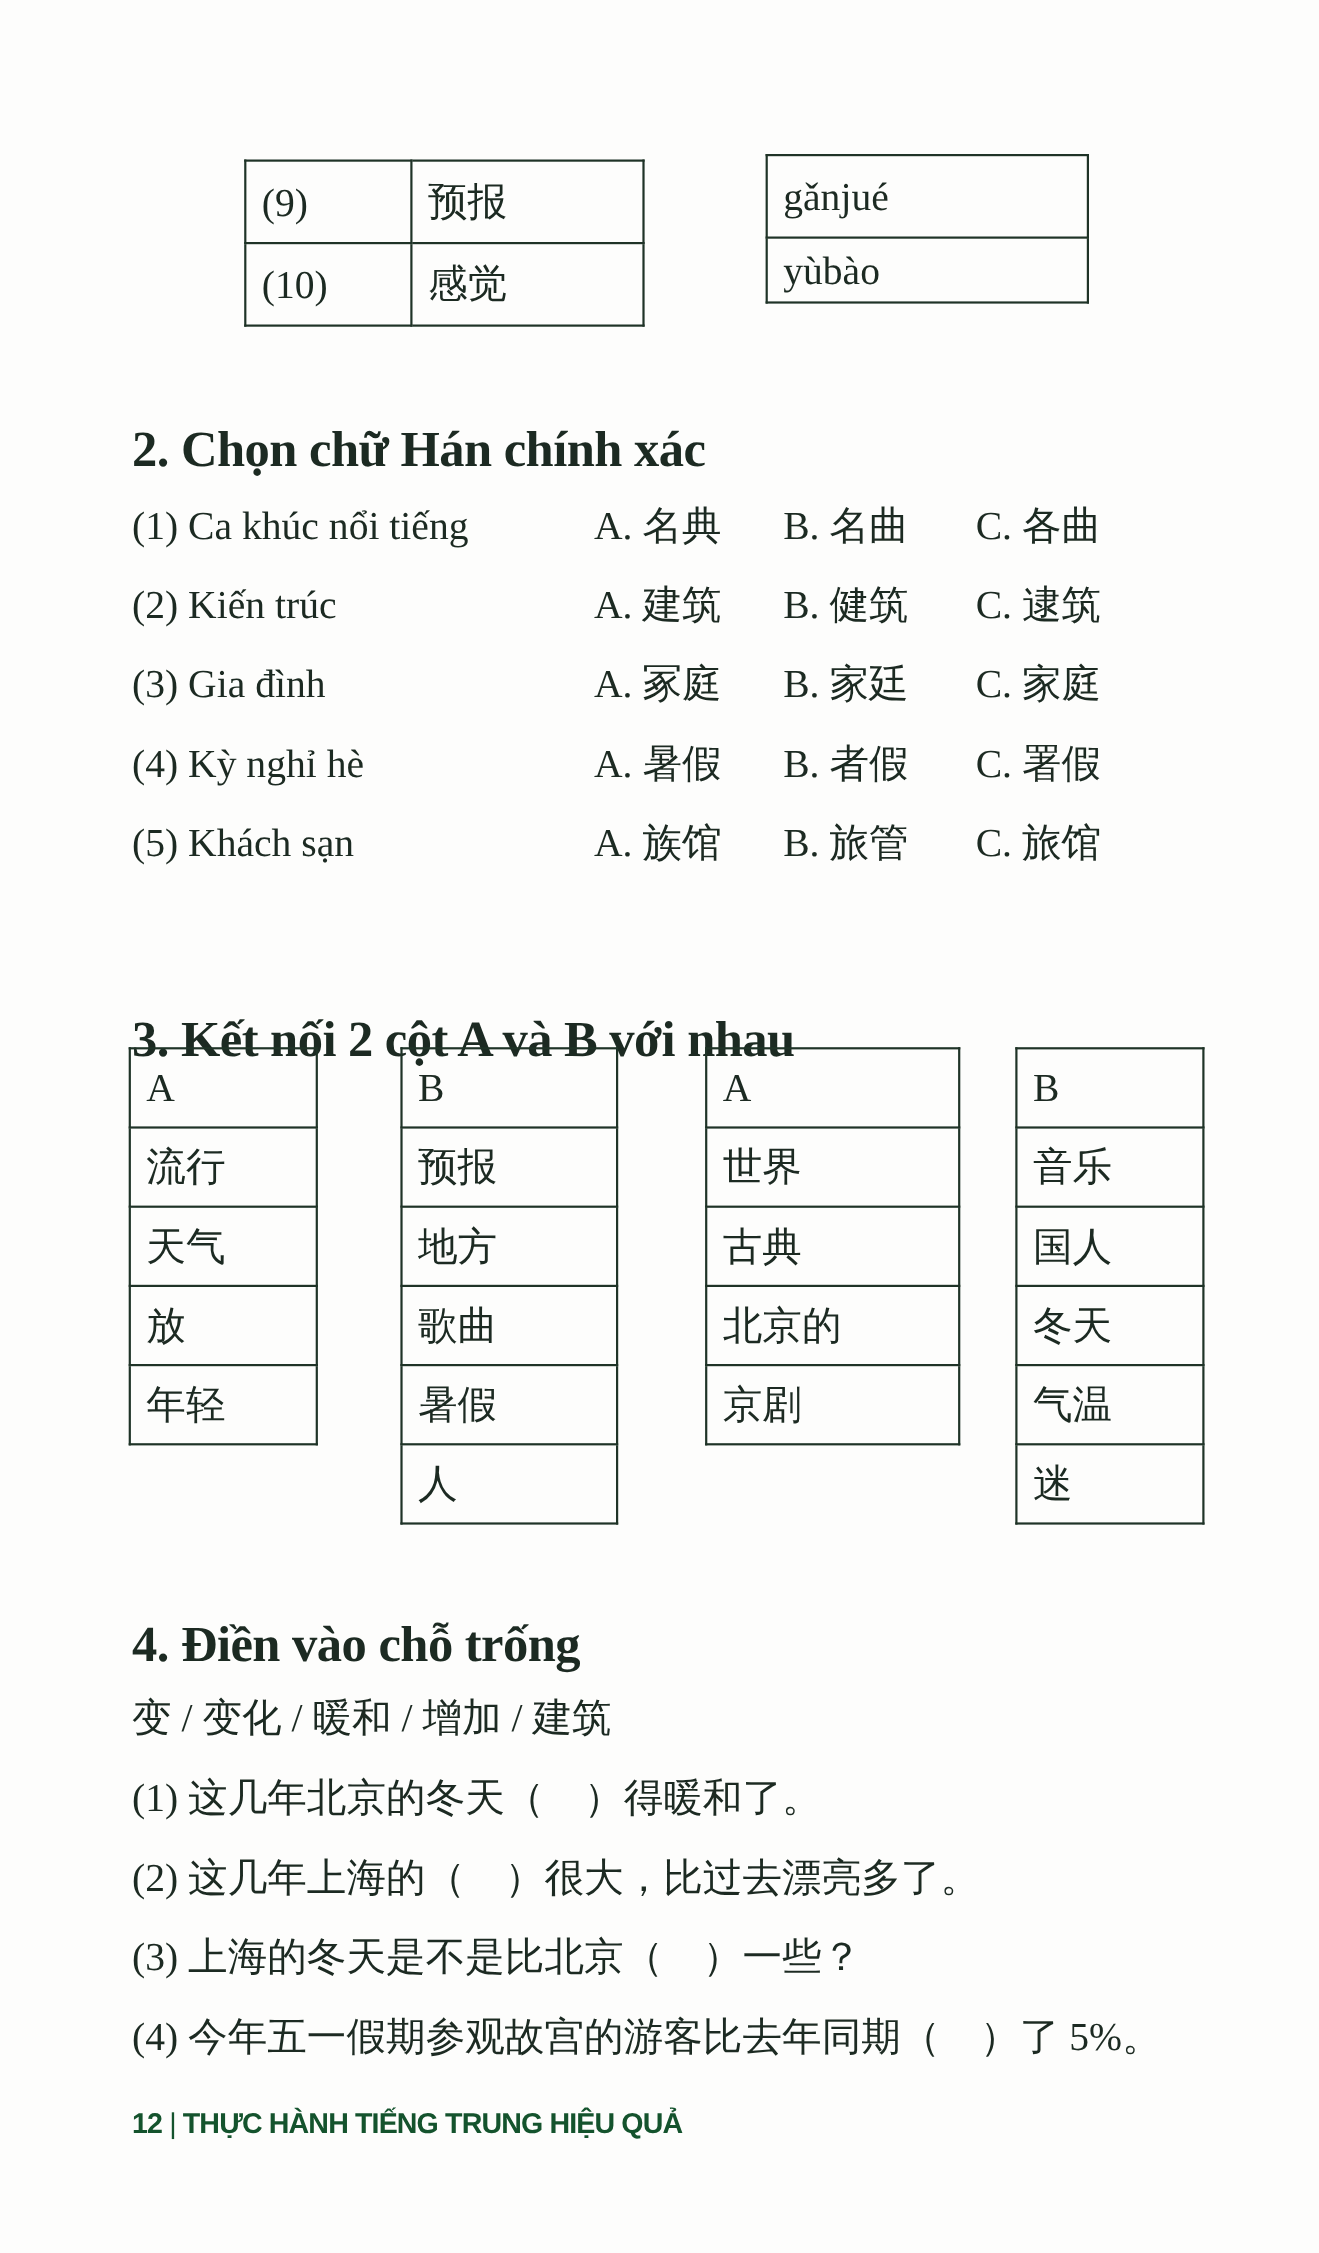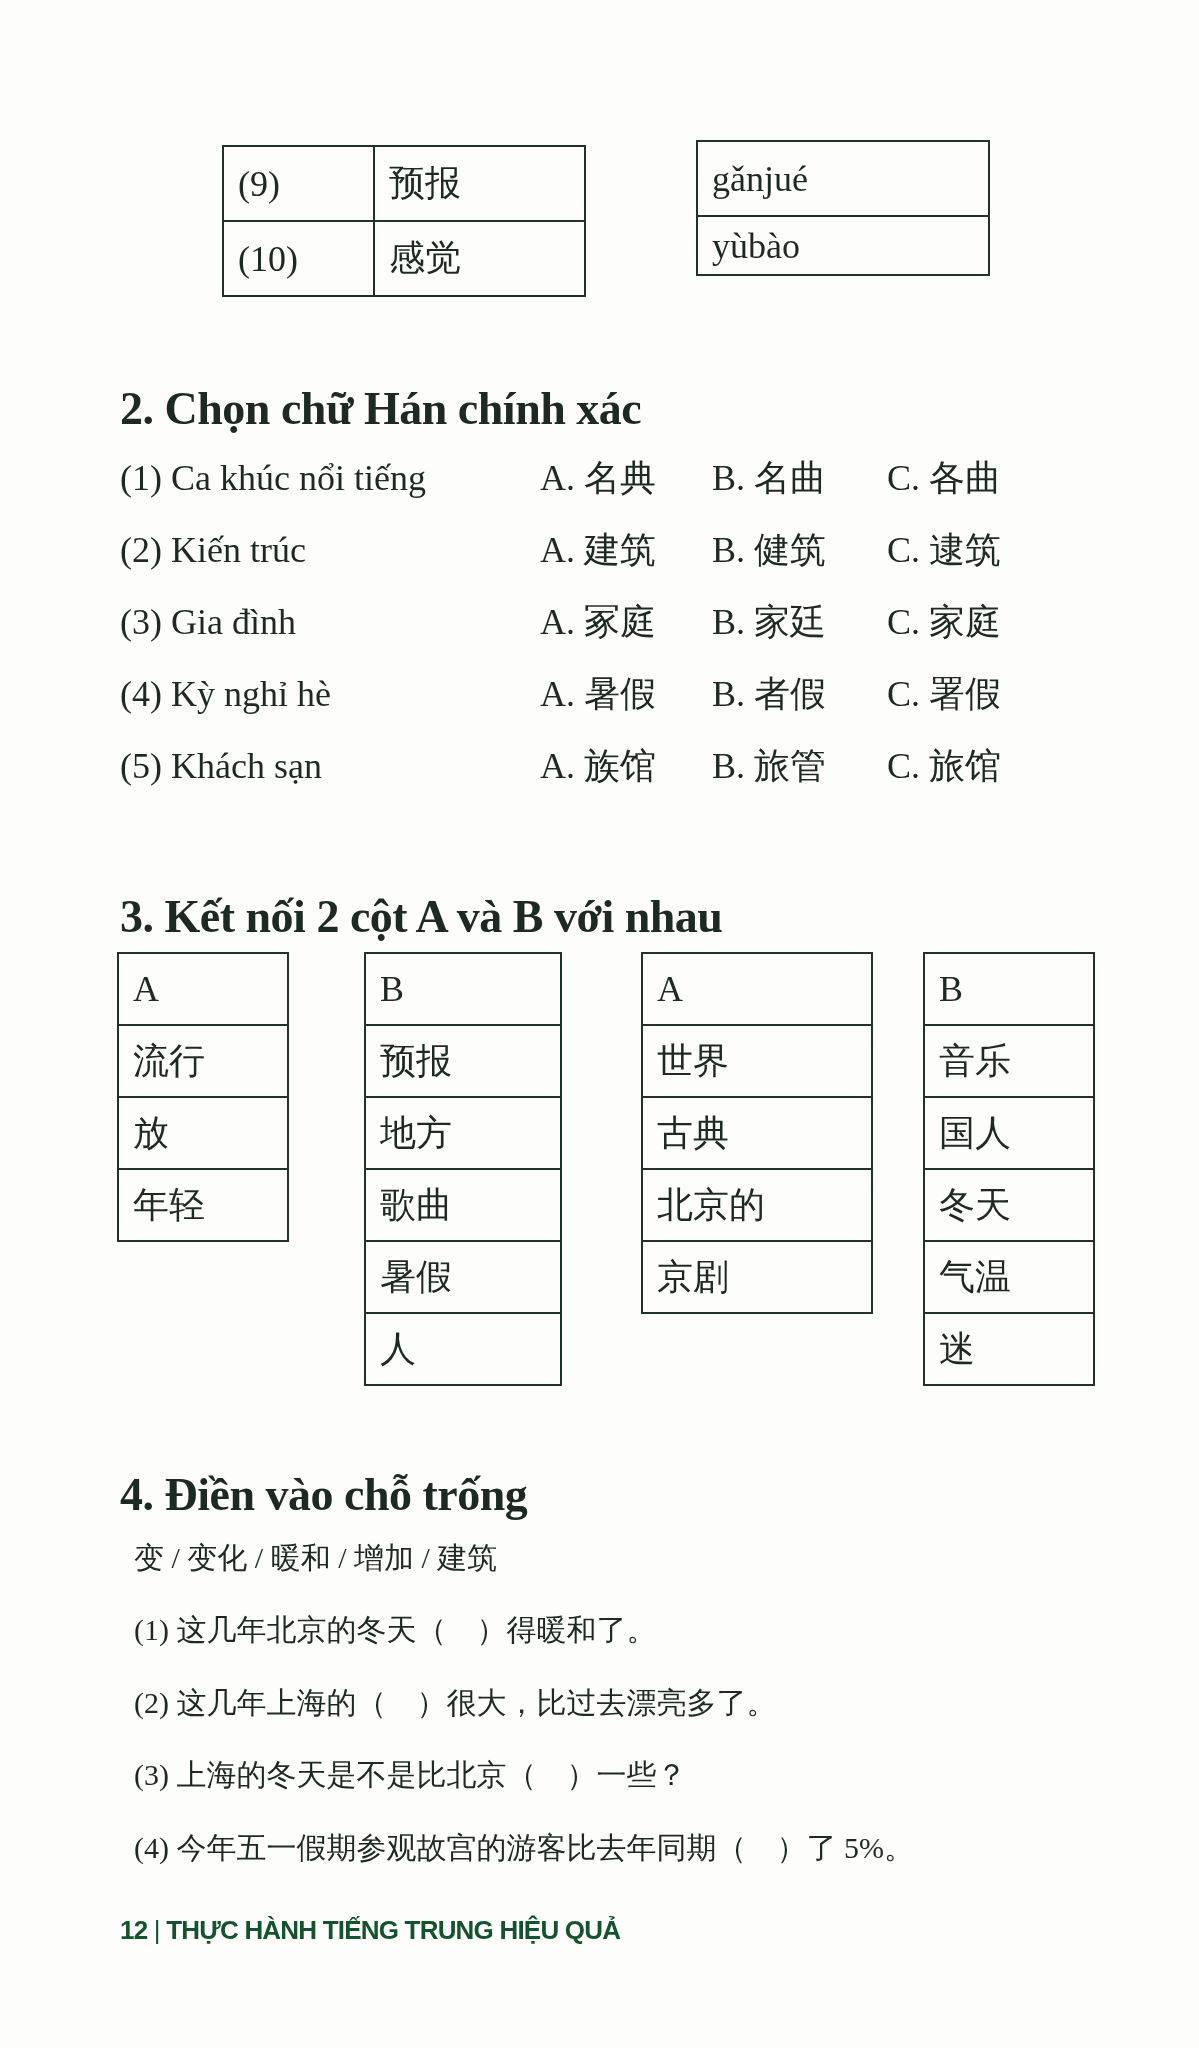--- a/index.html
+++ b/index.html
@@ -7,21 +7,21 @@
     font-family:"Liberation Serif","DejaVu Serif",serif;color:#1c2a22;}
   .abs{position:absolute;}
   table.grid{border-collapse:collapse;position:absolute;}
   table.grid td{border:2px solid #1f3327;padding:0 0 0 14px;font-size:36px;vertical-align:middle;}
   .h{font-weight:bold;font-size:46px;letter-spacing:-0.5px;}
   .row{position:absolute;left:120px;font-size:36px;height:50px;line-height:50px;white-space:nowrap;}
   .row .q{position:absolute;left:0;}
   .row .o{position:absolute;}
   .col{position:absolute;top:952px;border-collapse:collapse;}
   .col td{border:2px solid #1f3327;height:68px;font-size:36px;padding-left:14px;}
-  .sent{position:absolute;left:120px;font-size:30px;white-space:nowrap;margin-left:14px;}
+  .sent{position:absolute;left:120px;font-size:36px;white-space:nowrap;}
   .footer{position:absolute;left:120px;top:1915px;font-family:"Liberation Sans","DejaVu Sans",sans-serif;
     font-weight:bold;font-size:26px;letter-spacing:-0.8px;color:#14532d;}
 </style>
 </head>
 <body>
 
 <table class="grid" style="left:222px;top:145px;">
   <tbody>
       <tr style="height:75px">
     <td style="width:135px">(9)</td>
@@ -71,29 +71,32 @@
   <span class="o" style="left:592px">B. 者假</span>
   <span class="o" style="left:767px">C. 署假</span>
 </div>
 <div class="row" style="top:741px;">
   <span class="q">(5) Khách sạn</span>
   <span class="o" style="left:420px">A. 族馆</span>
   <span class="o" style="left:592px">B. 旅管</span>
   <span class="o" style="left:767px">C. 旅馆</span>
 </div>
 
-<div class="abs h" style="left:120px;top:890px;">3. Kết nối 2 cột A và B với nhau</div>
+<div class="abs h" style="left:120px;top:918px;">3. Kết nối 2 cột A và B với nhau</div>
 
 <table class="col" style="left:117px;width:172px;">
   <tbody>
       <tr>
         <td>A</td>
       </tr>
   <tr>
         <td>流行</td>
+      </tr>
+  <tr>
+        <td>天气</td>
       </tr>
   <tr>
         <td>放</td>
       </tr>
   <tr>
         <td>年轻</td>
       </tr>
 </tbody>
   </table>
 <table class="col" style="left:364px;width:198px;">

